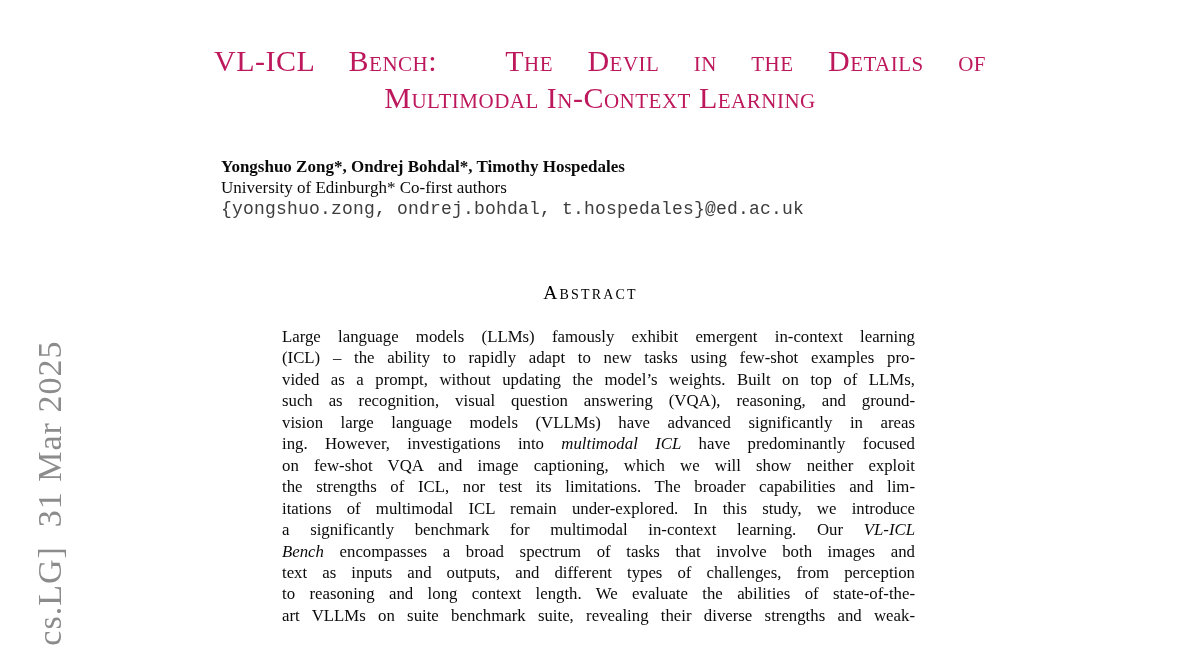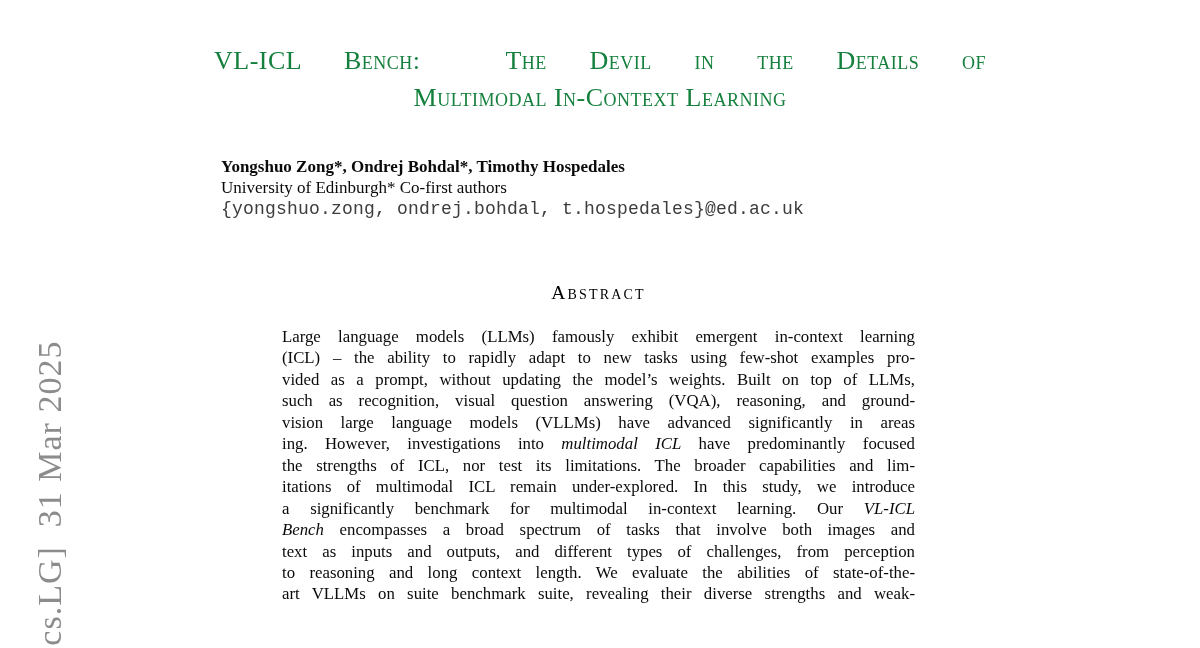--- a/index.html
+++ b/index.html
@@ -23,26 +23,26 @@
     font-size: 34px;
     letter-spacing: 1px;
     white-space: pre;
   }
 
   .title {
     position: absolute;
     left: 214px; top: 42px;
     width: 772px;
     margin: 0;
-    font-size: 26px;
+    font-size: 30px;
     font-weight: normal;
     font-variant: small-caps;
     letter-spacing: 0.5px;
     line-height: 37px;
-    color: #15803d;
+    color: #be185d;
   }
   .title-line1 { text-align: justify; text-align-last: justify; }
   .title-line2 { text-align: center; }
 
   .authors {
     position: absolute;
     left: 221px; top: 157px;
     font-size: 17px;
     line-height: 20.6px;
   }
@@ -51,21 +51,21 @@
   .emails {
     font-family: "Liberation Mono", monospace;
     font-size: 18px;
     letter-spacing: 0.2px;
     color: #3d3d3d;
     margin-top: 1px;
   }
 
   .abstract-heading {
     position: absolute;
-    left: 282px; top: 282px;
+    left: 274px; top: 282px;
     width: 633px;
     text-align: center;
     font-variant: small-caps;
     font-size: 19.5px;
     letter-spacing: 2.2px;
     color: #000000;
   }
 
   .abstract-body {
     position: absolute;
@@ -100,20 +100,21 @@
 
   <div class="abstract-heading">Abstract</div>
 
   <div class="abstract-body">
       <div class="abs-line"><span>Large language models (LLMs) famously exhibit emergent in-context learning</span></div>
       <div class="abs-line"><span>(ICL) – the ability to rapidly adapt to new tasks using few-shot examples pro-</span></div>
       <div class="abs-line"><span>vided as a prompt, without updating the model’s weights. Built on top of LLMs,</span></div>
       <div class="abs-line"><span>such as recognition, visual question answering (VQA), reasoning, and ground-</span></div>
       <div class="abs-line"><span>vision large language models (VLLMs) have advanced significantly in areas</span></div>
       <div class="abs-line"><span>ing. However, investigations into </span><span class="it">multimodal ICL</span><span> have predominantly focused</span></div>
+      <div class="abs-line"><span>on few-shot VQA and image captioning, which we will show neither exploit</span></div>
       <div class="abs-line"><span>the strengths of ICL, nor test its limitations. The broader capabilities and lim-</span></div>
       <div class="abs-line"><span>itations of multimodal ICL remain under-explored. In this study, we introduce</span></div>
       <div class="abs-line"><span>a significantly benchmark for multimodal in-context learning. Our </span><span class="it">VL-ICL</span></div>
       <div class="abs-line"><span class="it">Bench</span><span> encompasses a broad spectrum of tasks that involve both images and</span></div>
       <div class="abs-line"><span>text as inputs and outputs, and different types of challenges, from perception</span></div>
       <div class="abs-line"><span>to reasoning and long context length. We evaluate the abilities of state-of-the-</span></div>
       <div class="abs-line"><span>art VLLMs on suite benchmark suite, revealing their diverse strengths and weak-</span></div>
     </div>
 
 </div>

